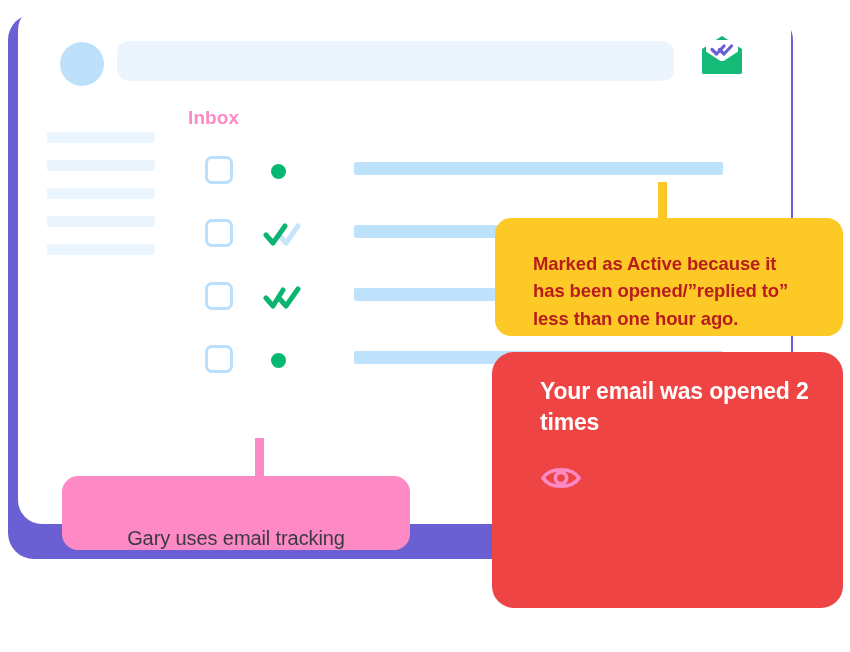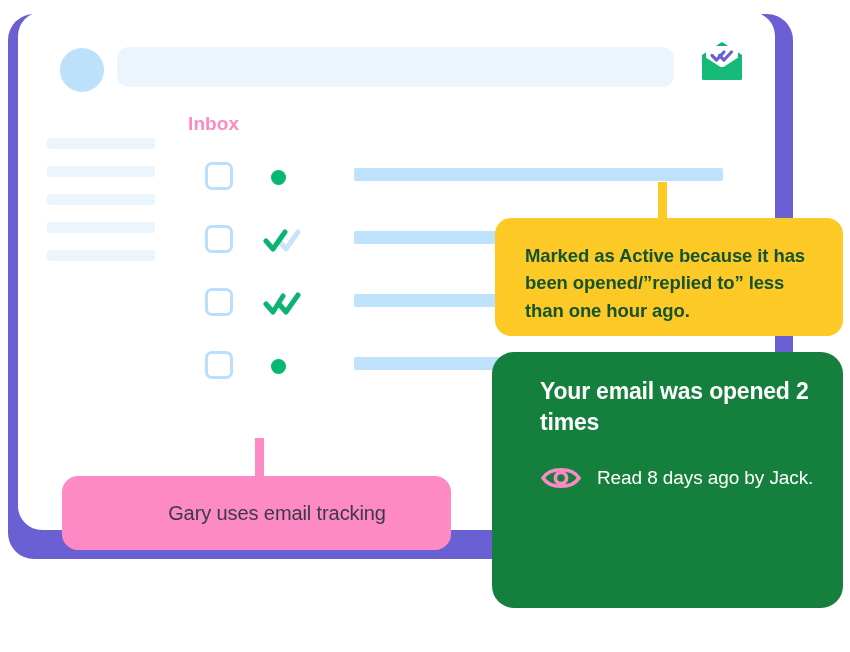--- a/index.html
+++ b/index.html
@@ -26,25 +26,26 @@
     width: 785px;
     height: 545px;
     background: #6b5fd4;
     border-radius: 26px;
   }
 
   
   .window-card {
     position: absolute;
     left: 18px;
-    top: 12px;
+    top: 6px;
     width: 757px;
     height: 518px;
     background: #ffffff;
     border-radius: 24px;
+    padding-left: 16px;
   }
 
   
   .avatar {
     position: absolute;
     left: 42px;
     top: 36px;
     width: 44px;
     height: 44px;
     border-radius: 50%;
@@ -174,24 +175,24 @@
     left: 495px;
     top: 218px;
     width: 348px;
     height: 118px;
     background: #fdc927;
     border-radius: 16px;
     box-sizing: border-box;
     padding: 24px 28px 0 30px;
   }
   .yellow-card p {
-    margin: 0;
+    margin: 8px;
     font-size: 18.5px;
     line-height: 1.48;
-    color: #14532d;
+    color: #b91c1c;
     font-weight: 600;
     letter-spacing: -0.1px;
   }
 
   
   .pink-stem {
     position: absolute;
     left: 255px;
     top: 438px;
     width: 9px;
@@ -200,39 +201,38 @@
   }
   .pink-card {
     position: absolute;
     left: 62px;
     top: 476px;
     width: 348px;
     height: 74px;
     background: #fd8ac4;
     border-radius: 16px;
     display: flex;
-    align-items: center;
+    align-items: flex-end;
     justify-content: center;
-    padding-left: 41px;
   }
   .pink-card span {
     font-size: 20px;
     color: #3a3a44;
     font-weight: 500;
     letter-spacing: -0.1px;
   }
 
   
   .purple-panel {
     position: absolute;
     left: 492px;
     top: 352px;
     width: 351px;
     height: 256px;
-    background: #15803d;
+    background: #ef4444;
     border-radius: 22px;
     box-sizing: border-box;
     padding: 24px 26px 4px 48px;
   }
   .purple-panel h2 {
     margin: 0 0 26px 0;
     font-size: 23px;
     line-height: 1.33;
     color: #ffffff;
     font-weight: 700;
@@ -344,18 +344,17 @@
   <div class="purple-panel">
     <h2>Your email was opened 2 times</h2>
 
     <div class="read-item">
       <span class="eye-icon">
         <svg viewBox="0 0 42 30" width="42" height="30">
           <path d="M3 15 C10 4, 32 4, 39 15 C32 26, 10 26, 3 15 Z" fill="none" stroke="#fd8ac4" stroke-width="3.6"></path>
           <circle cx="21" cy="15" r="5.6" fill="none" stroke="#fd8ac4" stroke-width="3.6"></circle>
         </svg>
       </span>
-      <p>Read 8 days ago by Jack.</p>
     </div>
 
   </div>
 
 </div>
 
 </body></html>

